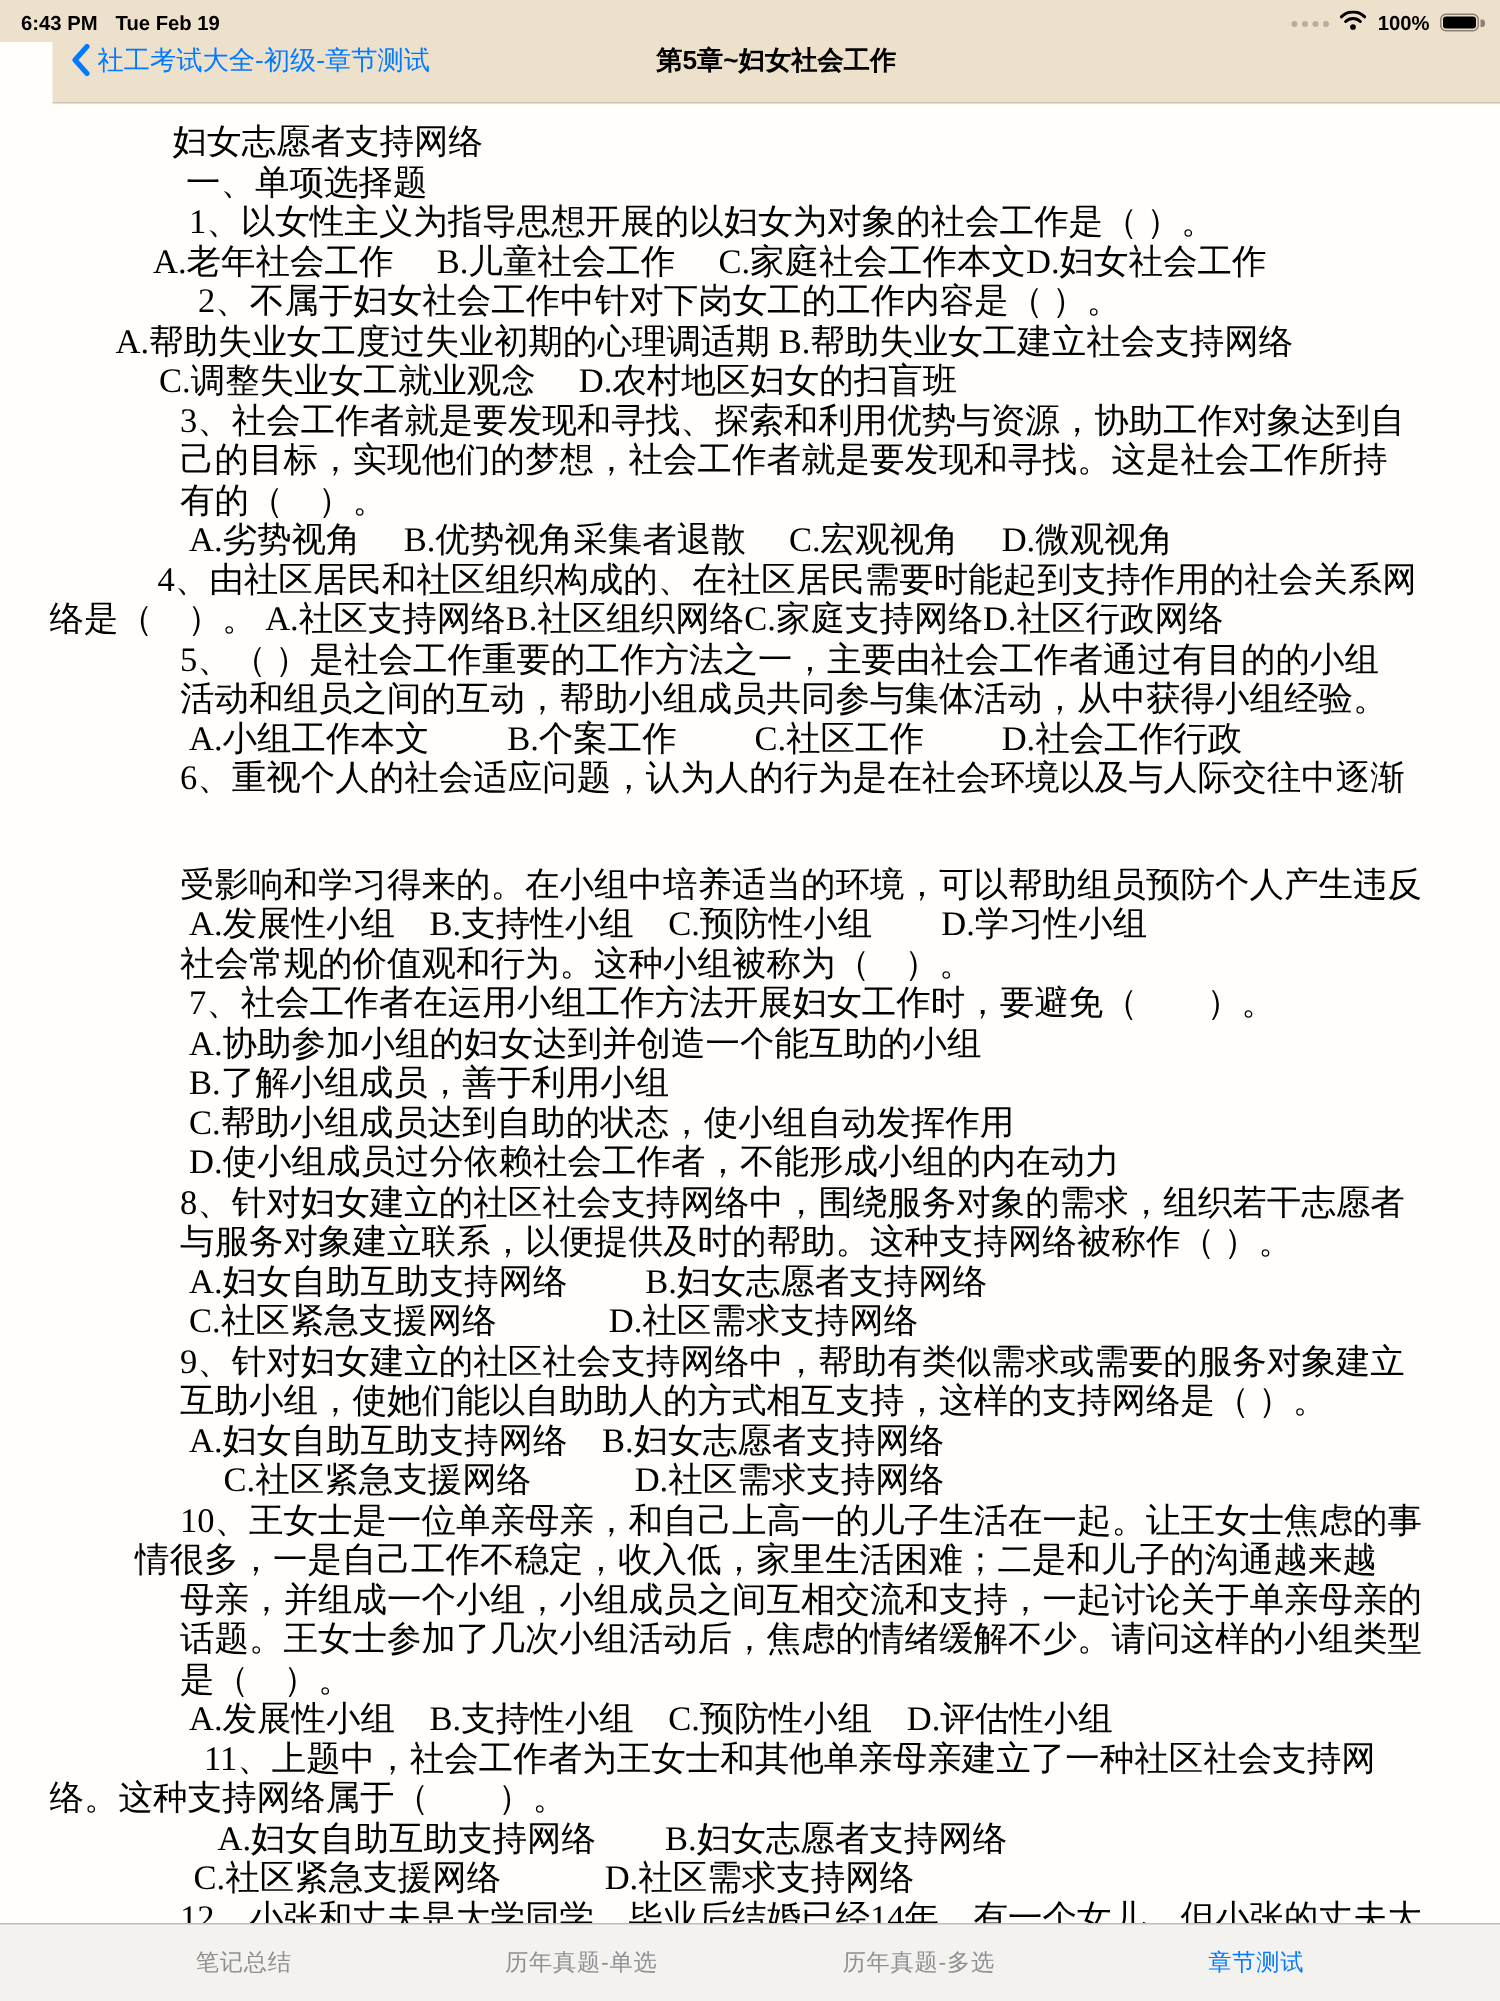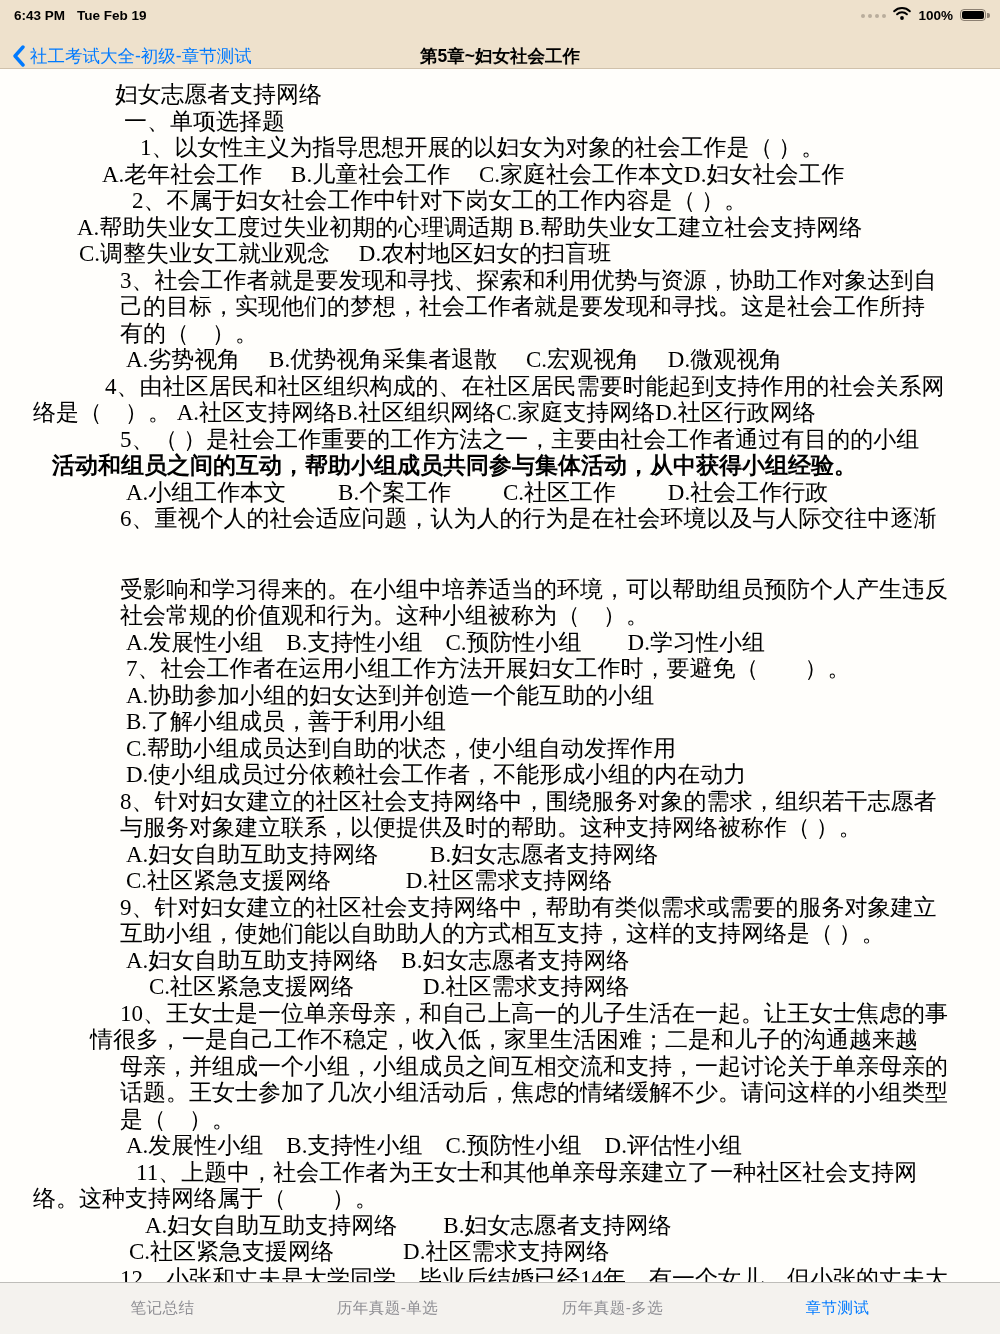--- a/index.html
+++ b/index.html
@@ -42,22 +42,23 @@
     width: 2.5px; height: 5px; border-radius: 0 2px 2px 0;
     background: rgba(60,50,40,.55);
   }
 
   
   .nav-bar {
     height: 40px;
     background: var(--topbar-bg, #eee1cc);
     border-bottom: 1px solid rgba(120,100,70,.25);
     position: relative;
-    display: flex; align-items: flex-end;
+    display: flex; align-items: flex-start;
     flex: 0 0 auto;
+    margin-left: 35px;
   }
   .back-button {
     display: flex; align-items: center; gap: 5px;
     margin-left: 12px; cursor: pointer;
     color: var(--accent, #007aff);
     font-size: 17.5px;
     z-index: 2;
   }
   .back-button svg { display: block; }
   .nav-title {
@@ -140,38 +141,38 @@
         </svg>
       </span>
       <span>社工考试大全-初级-章节测试</span>
     </div>
     <div class="nav-title">第5章~妇女社会工作</div>
   </div>
 
   <div class="content">
       <div class="line" style="padding-left: 115px;">妇女志愿者支持网络</div>
       <div class="line" style="padding-left: 124px;">一、单项选择题</div>
-      <div class="line" style="padding-left: 126px; margin-left: 14px;">1、以女性主义为指导思想开展的以妇女为对象的社会工作是（ ）。</div>
+      <div class="line" style="padding-left: 126px;">1、以女性主义为指导思想开展的以妇女为对象的社会工作是（ ）。</div>
       <div class="line" style="padding-left: 102px;">A.老年社会工作　 B.儿童社会工作　 C.家庭社会工作本文D.妇女社会工作</div>
       <div class="line" style="padding-left: 132px;">2、不属于妇女社会工作中针对下岗女工的工作内容是（ ）。</div>
       <div class="line" style="padding-left: 77px;">A.帮助失业女工度过失业初期的心理调适期 B.帮助失业女工建立社会支持网络</div>
-      <div class="line" style="padding-left: 79px;">C.调整失业女工就业观念　 D.农村地区妇女的扫盲班</div>
+      <div class="line" style="padding-left: 106px;">C.调整失业女工就业观念　 D.农村地区妇女的扫盲班</div>
       <div class="line" style="padding-left: 120px;">3、社会工作者就是要发现和寻找、探索和利用优势与资源，协助工作对象达到自</div>
       <div class="line" style="padding-left: 120px;">己的目标，实现他们的梦想，社会工作者就是要发现和寻找。这是社会工作所持</div>
       <div class="line" style="padding-left: 120px;">有的（　）。</div>
       <div class="line" style="padding-left: 126px;">A.劣势视角　 B.优势视角采集者退散　 C.宏观视角　 D.微观视角</div>
       <div class="line" style="padding-left: 105px;">4、由社区居民和社区组织构成的、在社区居民需要时能起到支持作用的社会关系网</div>
       <div class="line" style="padding-left: 33px;">络是（　）。 A.社区支持网络B.社区组织网络C.家庭支持网络D.社区行政网络</div>
       <div class="line" style="padding-left: 120px;">5、（ ）是社会工作重要的工作方法之一，主要由社会工作者通过有目的的小组</div>
-      <div class="line" style="padding-left: 52px; font-weight: bold;">活动和组员之间的互动，帮助小组成员共同参与集体活动，从中获得小组经验。</div>
+      <div class="line" style="padding-left: 120px;">活动和组员之间的互动，帮助小组成员共同参与集体活动，从中获得小组经验。</div>
       <div class="line" style="padding-left: 126px;">A.小组工作本文　　 B.个案工作　　 C.社区工作　　 D.社会工作行政</div>
       <div class="line" style="padding-left: 120px;">6、重视个人的社会适应问题，认为人的行为是在社会环境以及与人际交往中逐渐</div>
       <div class="line" style="padding-left: 120px; margin-top: 44px;">受影响和学习得来的。在小组中培养适当的环境，可以帮助组员预防个人产生违反</div>
+      <div class="line" style="padding-left: 126px;">A.发展性小组　B.支持性小组　C.预防性小组　　D.学习性小组</div>
       <div class="line" style="padding-left: 120px;">社会常规的价值观和行为。这种小组被称为（　）。</div>
-      <div class="line" style="padding-left: 126px;">A.发展性小组　B.支持性小组　C.预防性小组　　D.学习性小组</div>
       <div class="line" style="padding-left: 126px;">7、社会工作者在运用小组工作方法开展妇女工作时，要避免（　　）。</div>
       <div class="line" style="padding-left: 126px;">A.协助参加小组的妇女达到并创造一个能互助的小组</div>
       <div class="line" style="padding-left: 126px;">B.了解小组成员，善于利用小组</div>
       <div class="line" style="padding-left: 126px;">C.帮助小组成员达到自助的状态，使小组自动发挥作用</div>
       <div class="line" style="padding-left: 126px;">D.使小组成员过分依赖社会工作者，不能形成小组的内在动力</div>
       <div class="line" style="padding-left: 120px;">8、针对妇女建立的社区社会支持网络中，围绕服务对象的需求，组织若干志愿者</div>
       <div class="line" style="padding-left: 120px;">与服务对象建立联系，以便提供及时的帮助。这种支持网络被称作（ ）。</div>
       <div class="line" style="padding-left: 126px;">A.妇女自助互助支持网络　　 B.妇女志愿者支持网络</div>
       <div class="line" style="padding-left: 126px;">C.社区紧急支援网络　　　 D.社区需求支持网络</div>
       <div class="line" style="padding-left: 120px;">9、针对妇女建立的社区社会支持网络中，帮助有类似需求或需要的服务对象建立</div>

